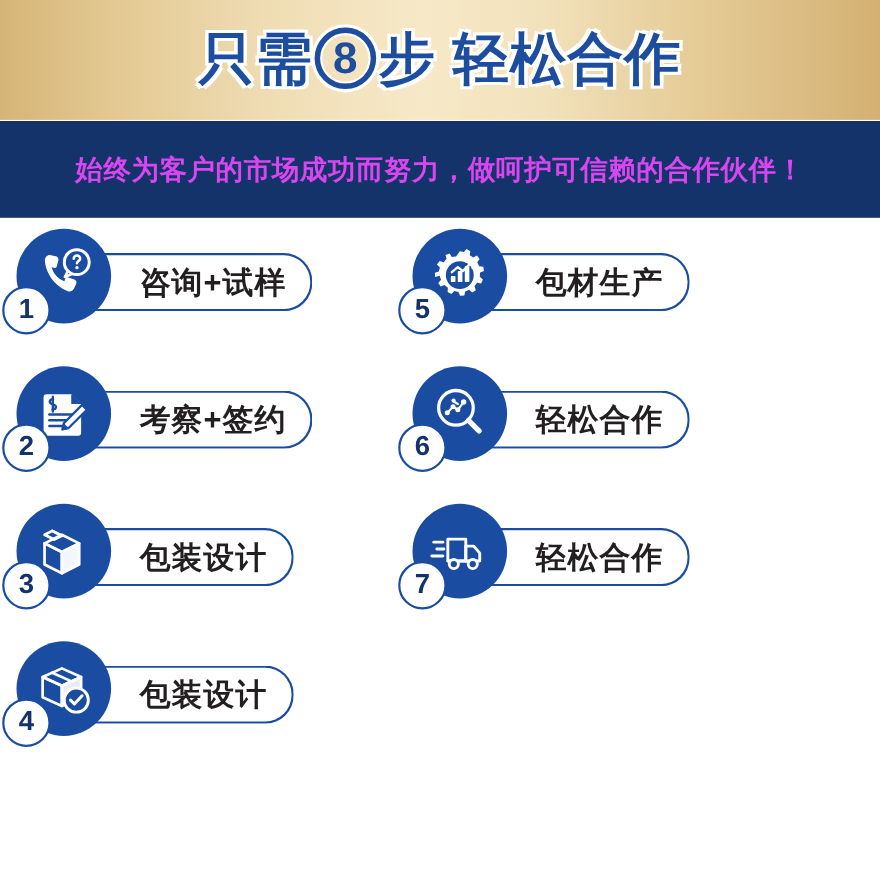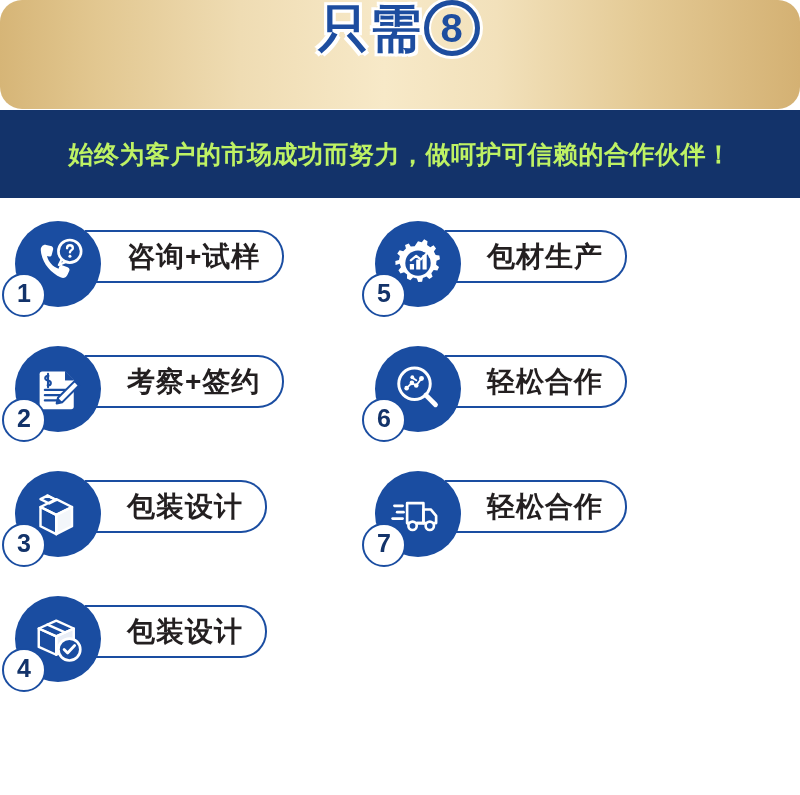--- a/index.html
+++ b/index.html
@@ -10,23 +10,22 @@
     overflow:hidden;
   }
   #page { position:relative; width:800px; height:795px; background:#fff; }
 
   
   .gold-band {
     position:absolute; left:0; top:0; width:800px; height:109px;
     background:linear-gradient(90deg,
       #d6b577 0%, #e2c790 12%, #efdcb3 30%, #f7e9c8 48%,
       #f2e1bb 62%, #e4ca95 80%, #d4b173 100%);
-    display:flex; justify-content:center;
+    display:flex; align-items:center; justify-content:center;
     overflow:hidden;
-    border-radius:22px;
   }
   .gold-title {
     font-size:51px; font-weight:bold; color:#1d4d9f;
     letter-spacing:1px; white-space:nowrap;
     line-height:1;
     text-shadow:
       2px 0 0 #fff, -2px 0 0 #fff, 0 2px 0 #fff, 0 -2px 0 #fff,
       2px 2px 0 #fff, -2px 2px 0 #fff, 2px -2px 0 #fff, -2px -2px 0 #fff,
       3px 3px 0 #fff, -3px 3px 0 #fff, 3px -3px 0 #fff, -3px -3px 0 #fff;
     padding-bottom:4px;
@@ -49,34 +48,34 @@
     font-size:40px; font-weight:bold; color:#1d4d9f;
     text-shadow:none;
     line-height:1;
   }
   .navy-band {
     position:absolute; left:0; top:110px; width:800px; height:88px;
     background:#13336a;
     display:flex; align-items:center; justify-content:center;
   }
   .navy-sub {
-    font-size:25px; font-weight:bold; color:#bef264;
+    font-size:25px; font-weight:bold; color:#d946ef;
     letter-spacing:0.5px; white-space:nowrap;
   }
 
   
   .steps { position:absolute; left:0; top:198px; width:800px; height:597px; }
   .col { position:absolute; top:0; width:400px; }
   .col-left  { left:0; }
   .col-right { left:360px; }
 
   .step {
     position:relative;
     height:125px;
-    display:flex; align-items:center;
+    display:flex; align-items:flex-start;
   }
   .step-icon-wrap {
     position:relative;
     width:110px; height:100px;
     flex:0 0 110px;
   }
   .circle {
     position:absolute; left:15px; top:10px;
     width:86px; height:86px; border-radius:50%;
     background:#1a4da1;
@@ -118,21 +117,21 @@
     content:""; position:absolute; left:0; top:-2.5px;
     width:2.5px; height:0;
   }
 </style>
 </head>
 <body>
 
 <div id="page">
 
   <div class="gold-band">
-    <div class="gold-title"><span>只需</span><span class="circ8"><span class="ring"></span><span class="num">8</span></span></div>
+    <div class="gold-title"><span>只需</span><span class="circ8"><span class="ring"></span><span class="num">8</span></span><span>步 轻松合作</span></div>
   </div>
 
   <div class="navy-band">
     <div class="navy-sub">始终为客户的市场成功而努力，做呵护可信赖的合作伙伴！</div>
   </div>
 
   <div class="steps">
 
     <div class="col col-left">
 

